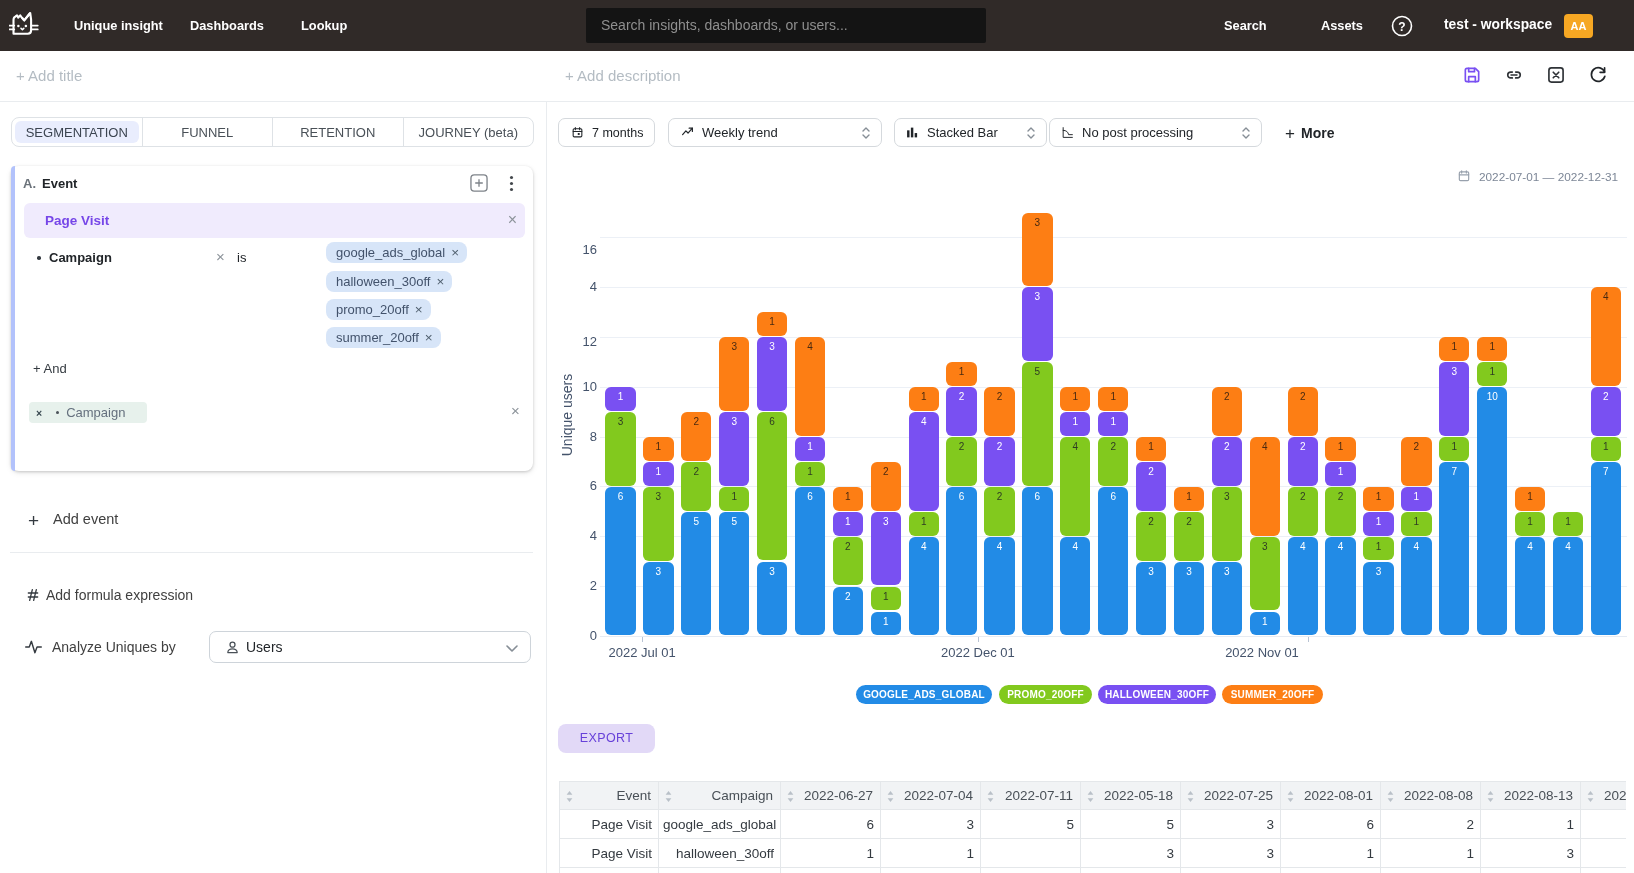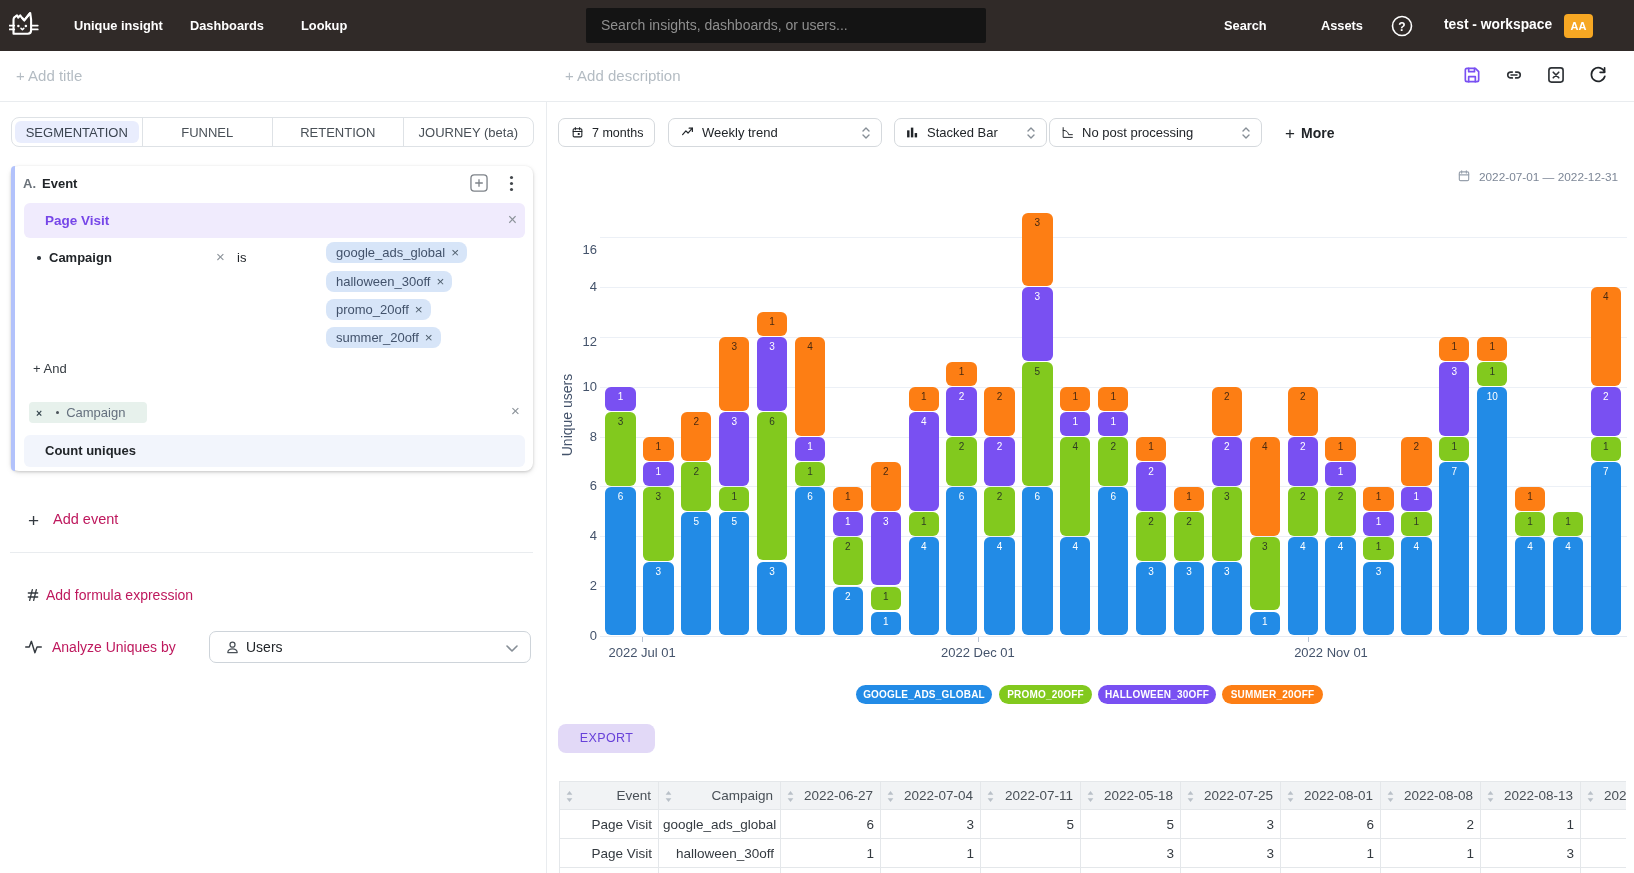--- a/index.html
+++ b/index.html
@@ -33,21 +33,21 @@
 #pv b{position:absolute;left:21px;top:10px;color:#7646e8;font-size:13.5px}
 .xgrey{position:absolute;color:#8c939a;font-size:16px;font-weight:400}
 .pill{position:absolute;left:315px;height:21px;background:#d7e5f8;border-radius:8px;color:#42526b;font-size:13px;
  display:flex;align-items:center;padding:0 8px 0 10px;white-space:nowrap}
 .pill .px{margin-left:6px;color:#4f5f6e;font-size:13.5px}
 #chip{position:absolute;left:18px;top:236px;width:118px;height:21px;background:#e7f1ec;border-radius:4px;
  display:flex;align-items:center;font-size:13px;color:#65707e}
 #count{position:absolute;left:13px;top:269px;width:501px;height:32px;background:#f2f5fc;border-radius:6px;
  font-weight:bold;font-size:13px;color:#212529;line-height:32px;padding-left:21px}
 
-.lrow{position:absolute;font-size:14px;color:#be185d}
+.lrow{position:absolute;font-size:14px;color:#404040}
 #userssel{position:absolute;left:209px;top:631px;width:322px;height:32px;border:1px solid #ced4da;border-radius:7px;
  font-size:14px;color:#212529}
 
 .ctl{position:absolute;top:118px;height:29px;border:1px solid #d5d9dd;border-radius:7px;background:#fff;
  display:flex;align-items:center;font-size:13px;color:#212529}
 .chev{margin-left:auto;display:flex;flex-direction:column;align-items:center;justify-content:center}
 
 .gl{position:absolute;left:600px;width:1027px;height:1px;background:#ecf0f6}
 .ylab{position:absolute;width:35px;left:562px;text-align:right;font-size:13px;color:#44536b}
 .xtick{position:absolute;top:637px;width:1px;height:5px;background:#b9c4d4}
@@ -157,21 +157,20 @@
   <div class="pill" style="top:105px">halloween_30off<span class="px">×</span></div>
   <div class="pill" style="top:133px">promo_20off<span class="px">×</span></div>
   <div class="pill" style="top:161px">summer_20off<span class="px">×</span></div>
   <div class="cardtxt" style="left:22px;top:195px;color:#343a40">+ And</div>
   <div id="chip">
       <span style="font-size:10.5px;color:#37474f;margin:0 0 0 7px;font-weight:bold">×</span>
     <span style="margin-left:14px;width:3px;height:3px;border-radius:50%;background:#4a5158;display:inline-block"></span>
     <span style="margin-left:7px">Campaign</span>
     </div>
   <span class="xgrey" style="left:500px;top:236px;font-size:15px">×</span>
-  <div id="count">Count uniques</div>
 </div>
 
 <div class="lrow" style="left:28px;top:510px;font-size:19px;color:#343a40">+</div>
 <div class="lrow" style="left:53px;top:511px;font-size:14.5px">Add event</div>
 <div class="abs" style="left:10px;top:552px;width:523px;height:1px;background:#e9ecef"></div>
 <svg class="abs" style="left:25px;top:587px" width="16" height="16" viewBox="0 0 24 24" fill="none" stroke="#343a40" stroke-width="2" stroke-linecap="round">
   <path d="M5 9h14M5 15h14M11 4l-4 16M17 4l-4 16"></path>
 </svg>
 <div class="lrow" style="left:46px;top:587px">Add formula expression</div>
 <svg class="abs" style="left:25px;top:640px" width="17" height="14" viewBox="0 0 24 18" fill="none" stroke="#343a40" stroke-width="2" stroke-linecap="round" stroke-linejoin="round">
@@ -260,21 +259,21 @@
 <div class="gl" style="top:286.8px"></div>
 <div class="ylab" style="top:278.8px">4</div>
 <div class="gl" style="top:237.0px"></div>
 <div class="ylab" style="top:242px">16</div>
 <div class="abs" style="left:600px;top:636px;width:1027px;height:1px;background:#e7ebf2"></div>
 <div class="xtick" style="left:642.2px"></div>
 <div class="xlab" style="left:582.2px">2022 Jul 01</div>
 <div class="xtick" style="left:977.9px"></div>
 <div class="xlab" style="left:917.9px">2022 Dec 01</div>
 <div class="xtick" style="left:1308.2px"></div>
-<div class="xlab" style="left:1271px">2022 Nov 01</div>
+<div class="xlab" style="left:1202px">2022 Nov 01</div>
 <div class="seg" style="left:605.3px;top:487.0px;width:30.4px;height:148.4px;background:#228be6;border-radius:6.0px;">
     <span style="color:#ffffff;padding-top:4.0px">6</span>
   </div>
 <div class="seg" style="left:605.3px;top:412.1px;width:30.4px;height:73.6px;background:#82c91e;border-radius:6.0px;">
     <span style="color:#2f3d23;padding-top:4.0px">3</span>
   </div>
 <div class="seg" style="left:605.3px;top:387.2px;width:30.4px;height:23.7px;background:#7950f2;border-radius:6.0px;">
     <span style="color:#ffffff;padding-top:4.0px">1</span>
   </div>
 <div class="seg" style="left:643.2px;top:561.8px;width:30.4px;height:73.6px;background:#228be6;border-radius:6.0px;">

